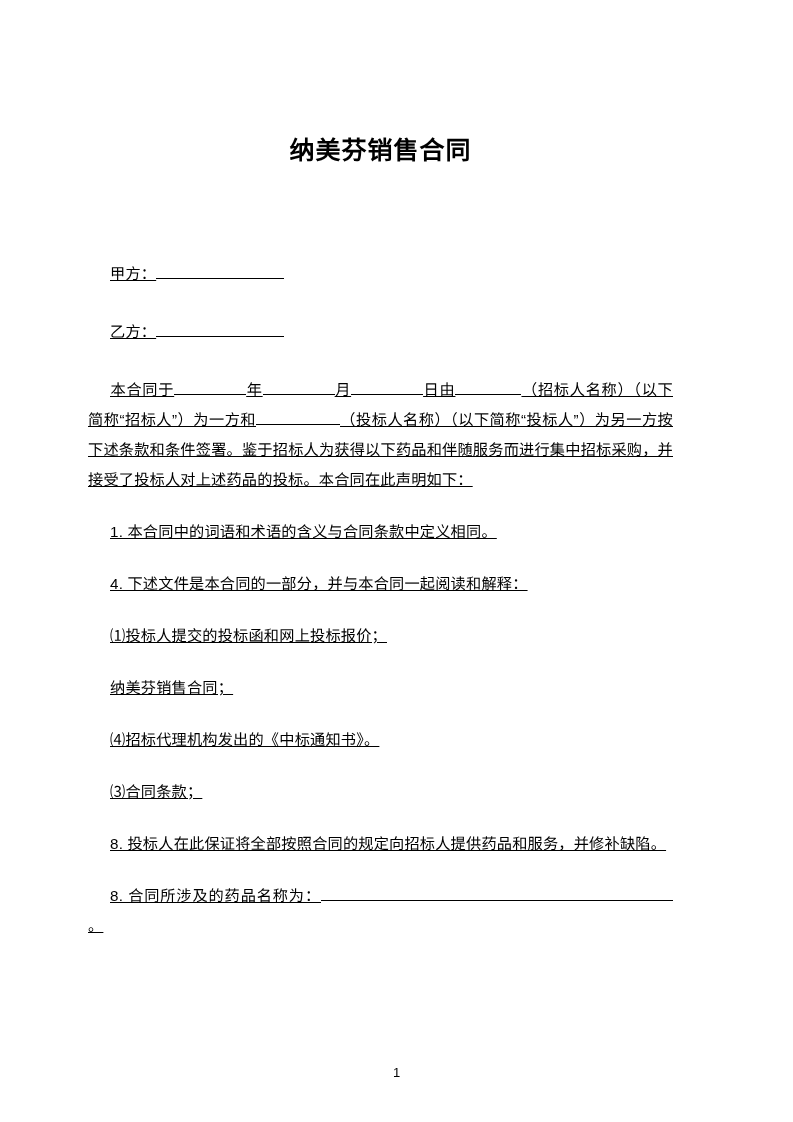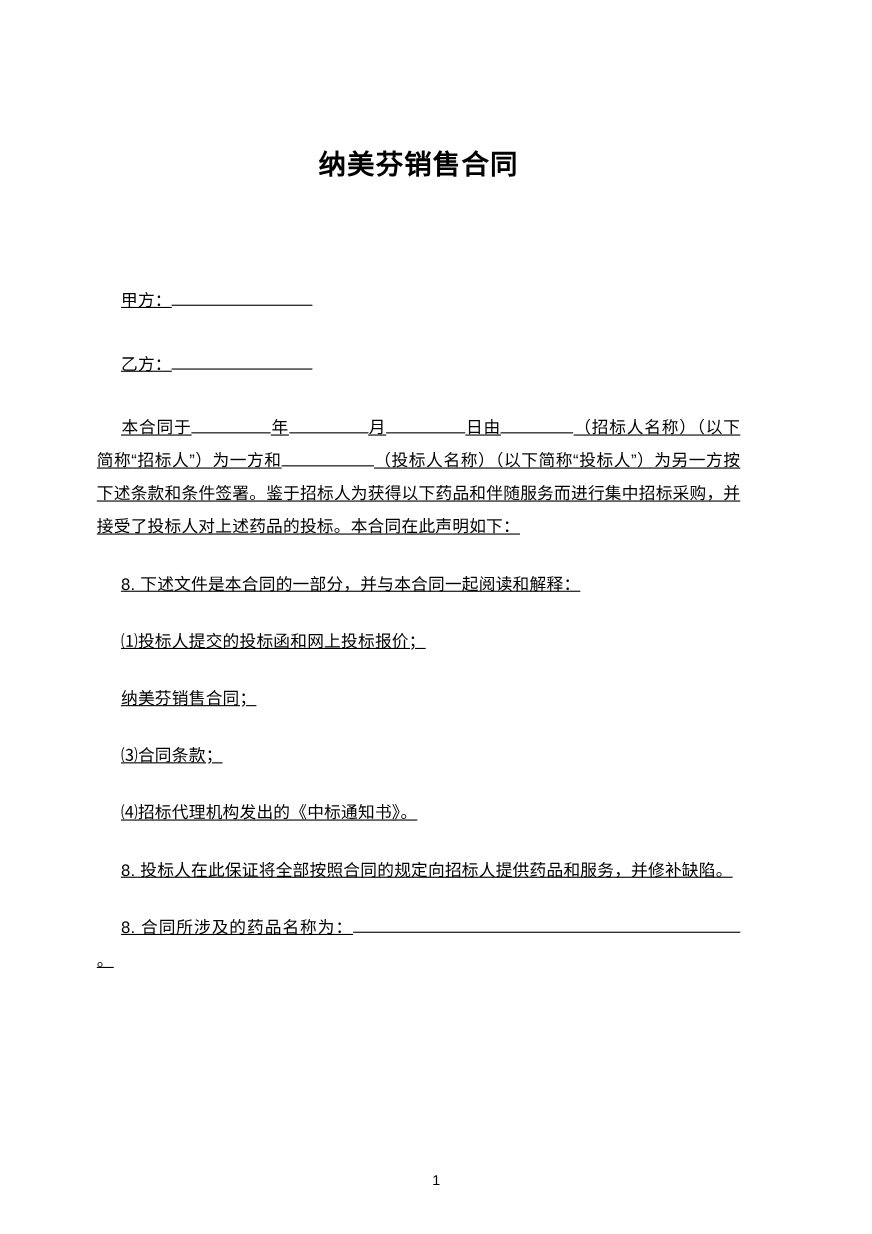--- a/index.html
+++ b/index.html
@@ -86,39 +86,42 @@
     </p>
 
     <p class="para party">
       <span>乙方：</span><span class="blank blank-party"></span>
     </p>
 
     <p class="para">
       <span class="ind"></span><span>本合同于</span><span class="blank blank-sm"></span><span>年</span><span class="blank blank-sm"></span><span>月</span><span class="blank blank-sm"></span><span>日由</span><span class="blank blank-md"></span><span>（招标人名称）（以下简称“招标人”）为一方和</span><span class="blank blank-lg"></span><span>（投标人名称）（以下简称“投标人”）为另一方按下述条款和条件签署。鉴于招标人为获得以下药品和伴随服务而进行集中招标采购，并接受了投标人对上述药品的投标。本合同在此声明如下：</span>
     </p>
 
+    <p class="para">
+      <span class="ind"></span><span>1. 本合同中的词语和术语的含义与合同条款中定义相同。</span>
+    </p>
 
     <p class="para">
-      <span class="ind"></span><span>8. 下述文件是本合同的一部分，并与本合同一起阅读和解释：</span>
+      <span class="ind"></span><span>4. 下述文件是本合同的一部分，并与本合同一起阅读和解释：</span>
     </p>
 
     <p class="para">
       <span class="ind"></span><span>⑴投标人提交的投标函和网上投标报价；</span>
     </p>
 
     <p class="para">
       <span class="ind"></span><span>纳美芬销售合同；</span>
     </p>
 
     <p class="para">
-      <span class="ind"></span><span>⑶合同条款；</span>
+      <span class="ind"></span><span>⑷招标代理机构发出的《中标通知书》。</span>
     </p>
 
     <p class="para">
-      <span class="ind"></span><span>⑷招标代理机构发出的《中标通知书》。</span>
+      <span class="ind"></span><span>⑶合同条款；</span>
     </p>
 
 
     <p class="para">
       <span class="ind"></span><span>8. 投标人在此保证将全部按照合同的规定向招标人提供药品和服务，并修补缺陷。</span>
     </p>
 
     <p class="para">
       <span class="ind"></span><span>8. 合同所涉及的药品名称为：</span><span class="blank blank-xl"></span><span>。</span>
     </p>

